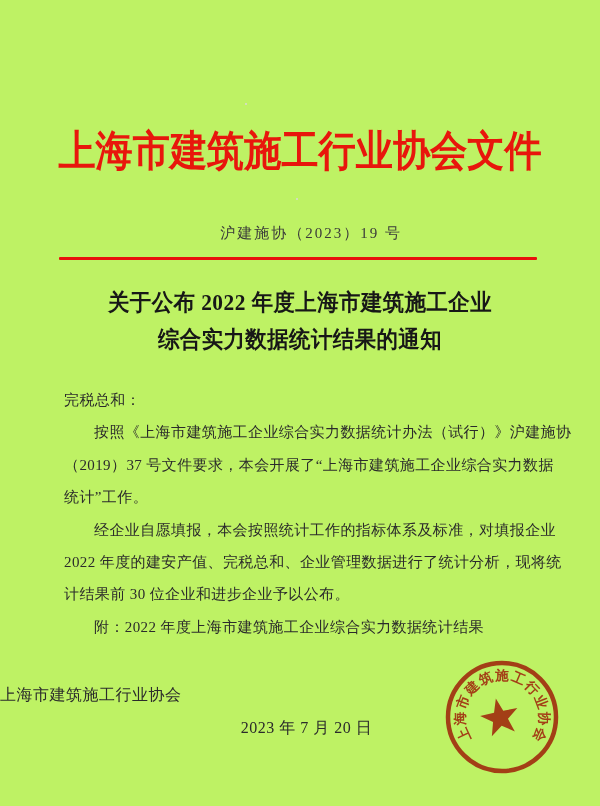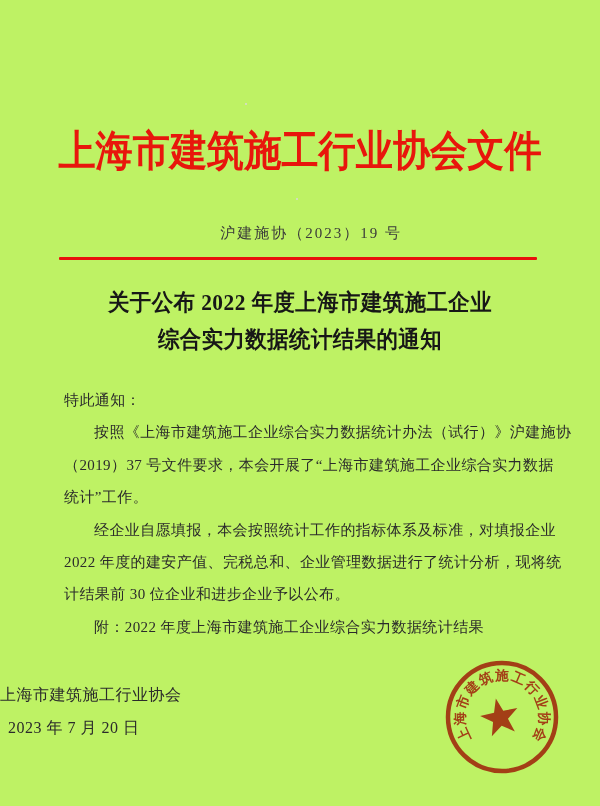--- a/index.html
+++ b/index.html
@@ -42,23 +42,23 @@
   .body-line{
     height:32.4px;line-height:32.4px;white-space:nowrap;overflow:visible;
   }
   .indent{text-indent:2em;}
   .sign-org{
     position:absolute;top:683px;left:0;width:553px;height:24px;
     line-height:24px;text-align:left;
     font-size:16px;color:#2b2b2b;letter-spacing:0.5px;white-space:nowrap;
   }
   .sign-date{
-    position:absolute;top:716px;left:8px;width:549px;height:24px;
-    line-height:24px;text-align:left;
-    font-size:16px;color:#2b2b2b;letter-spacing:0.5px;white-space:nowrap;
+    position:absolute;top:716px;left:0;width:549px;height:24px;
+    line-height:24px;text-align:center;
+    font-size:16px;color:#2b2b2b;letter-spacing:0.5px;white-space:nowrap;padding-left:32px;
   }
   .seal{
     position:absolute;top:655px;left:440px;width:124px;height:124px;
     mix-blend-mode:multiply;opacity:0.88;
   }
   .seal svg{display:block;}
   .speck{position:absolute;background:#d9d9d9;border-radius:50%;}
 </style>
 </head>
 <body>
@@ -70,21 +70,21 @@
   <div class="doc-number">沪建施协（2023）19 号</div>
 
   <div class="red-rule"></div>
 
   <div class="doc-title">
     <div>关于公布 2022 年度上海市建筑施工企业</div>
     <div>综合实力数据统计结果的通知</div>
   </div>
 
   <div class="body-block">
-    <div class="body-line">特此通知：</div>
+    <div class="body-line">完税总和：</div>
     <div class="body-line indent">按照《上海市建筑施工企业综合实力数据统计办法（试行）》沪建施协</div>
     <div class="body-line">（2019）37 号文件要求，本会开展了“上海市建筑施工企业综合实力数据</div>
     <div class="body-line">统计”工作。</div>
     <div class="body-line indent">经企业自愿填报，本会按照统计工作的指标体系及标准，对填报企业</div>
     <div class="body-line">2022 年度的建安产值、完税总和、企业管理数据进行了统计分析，现将统</div>
     <div class="body-line">计结果前 30 位企业和进步企业予以公布。</div>
     <div class="body-line indent">附：2022 年度上海市建筑施工企业综合实力数据统计结果</div>
   </div>
 
   <div class="sign-org">上海市建筑施工行业协会</div>

